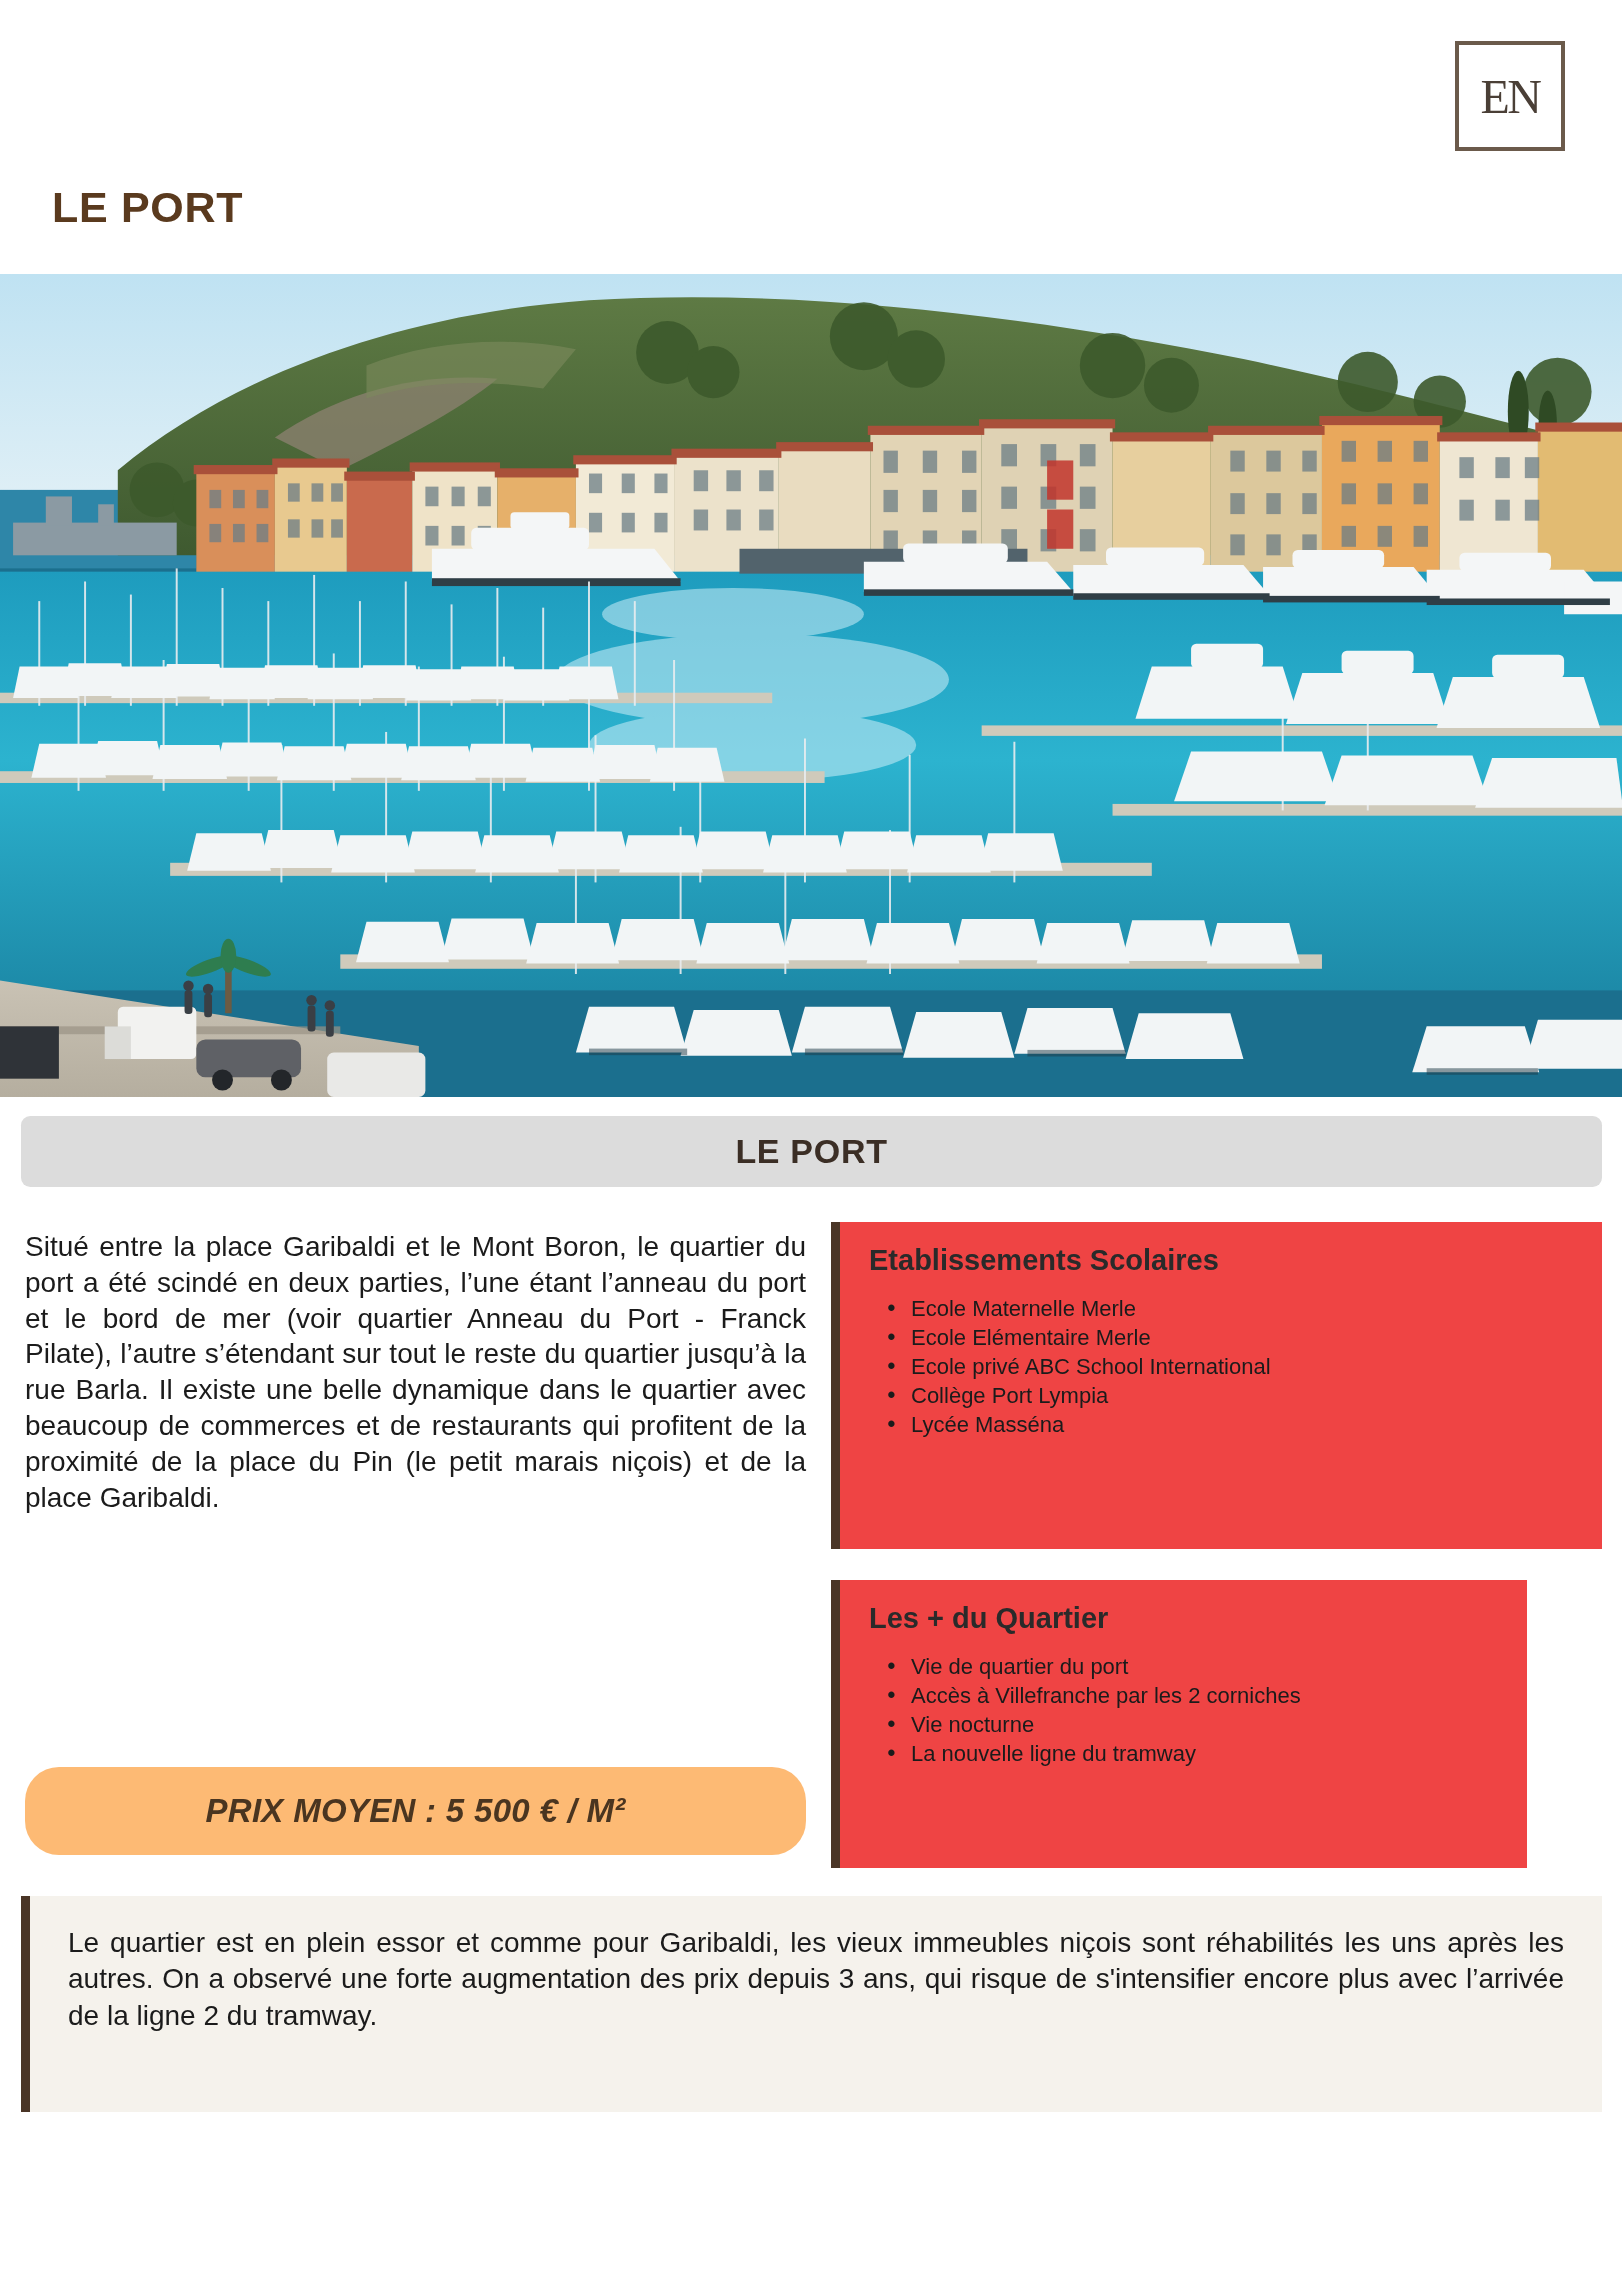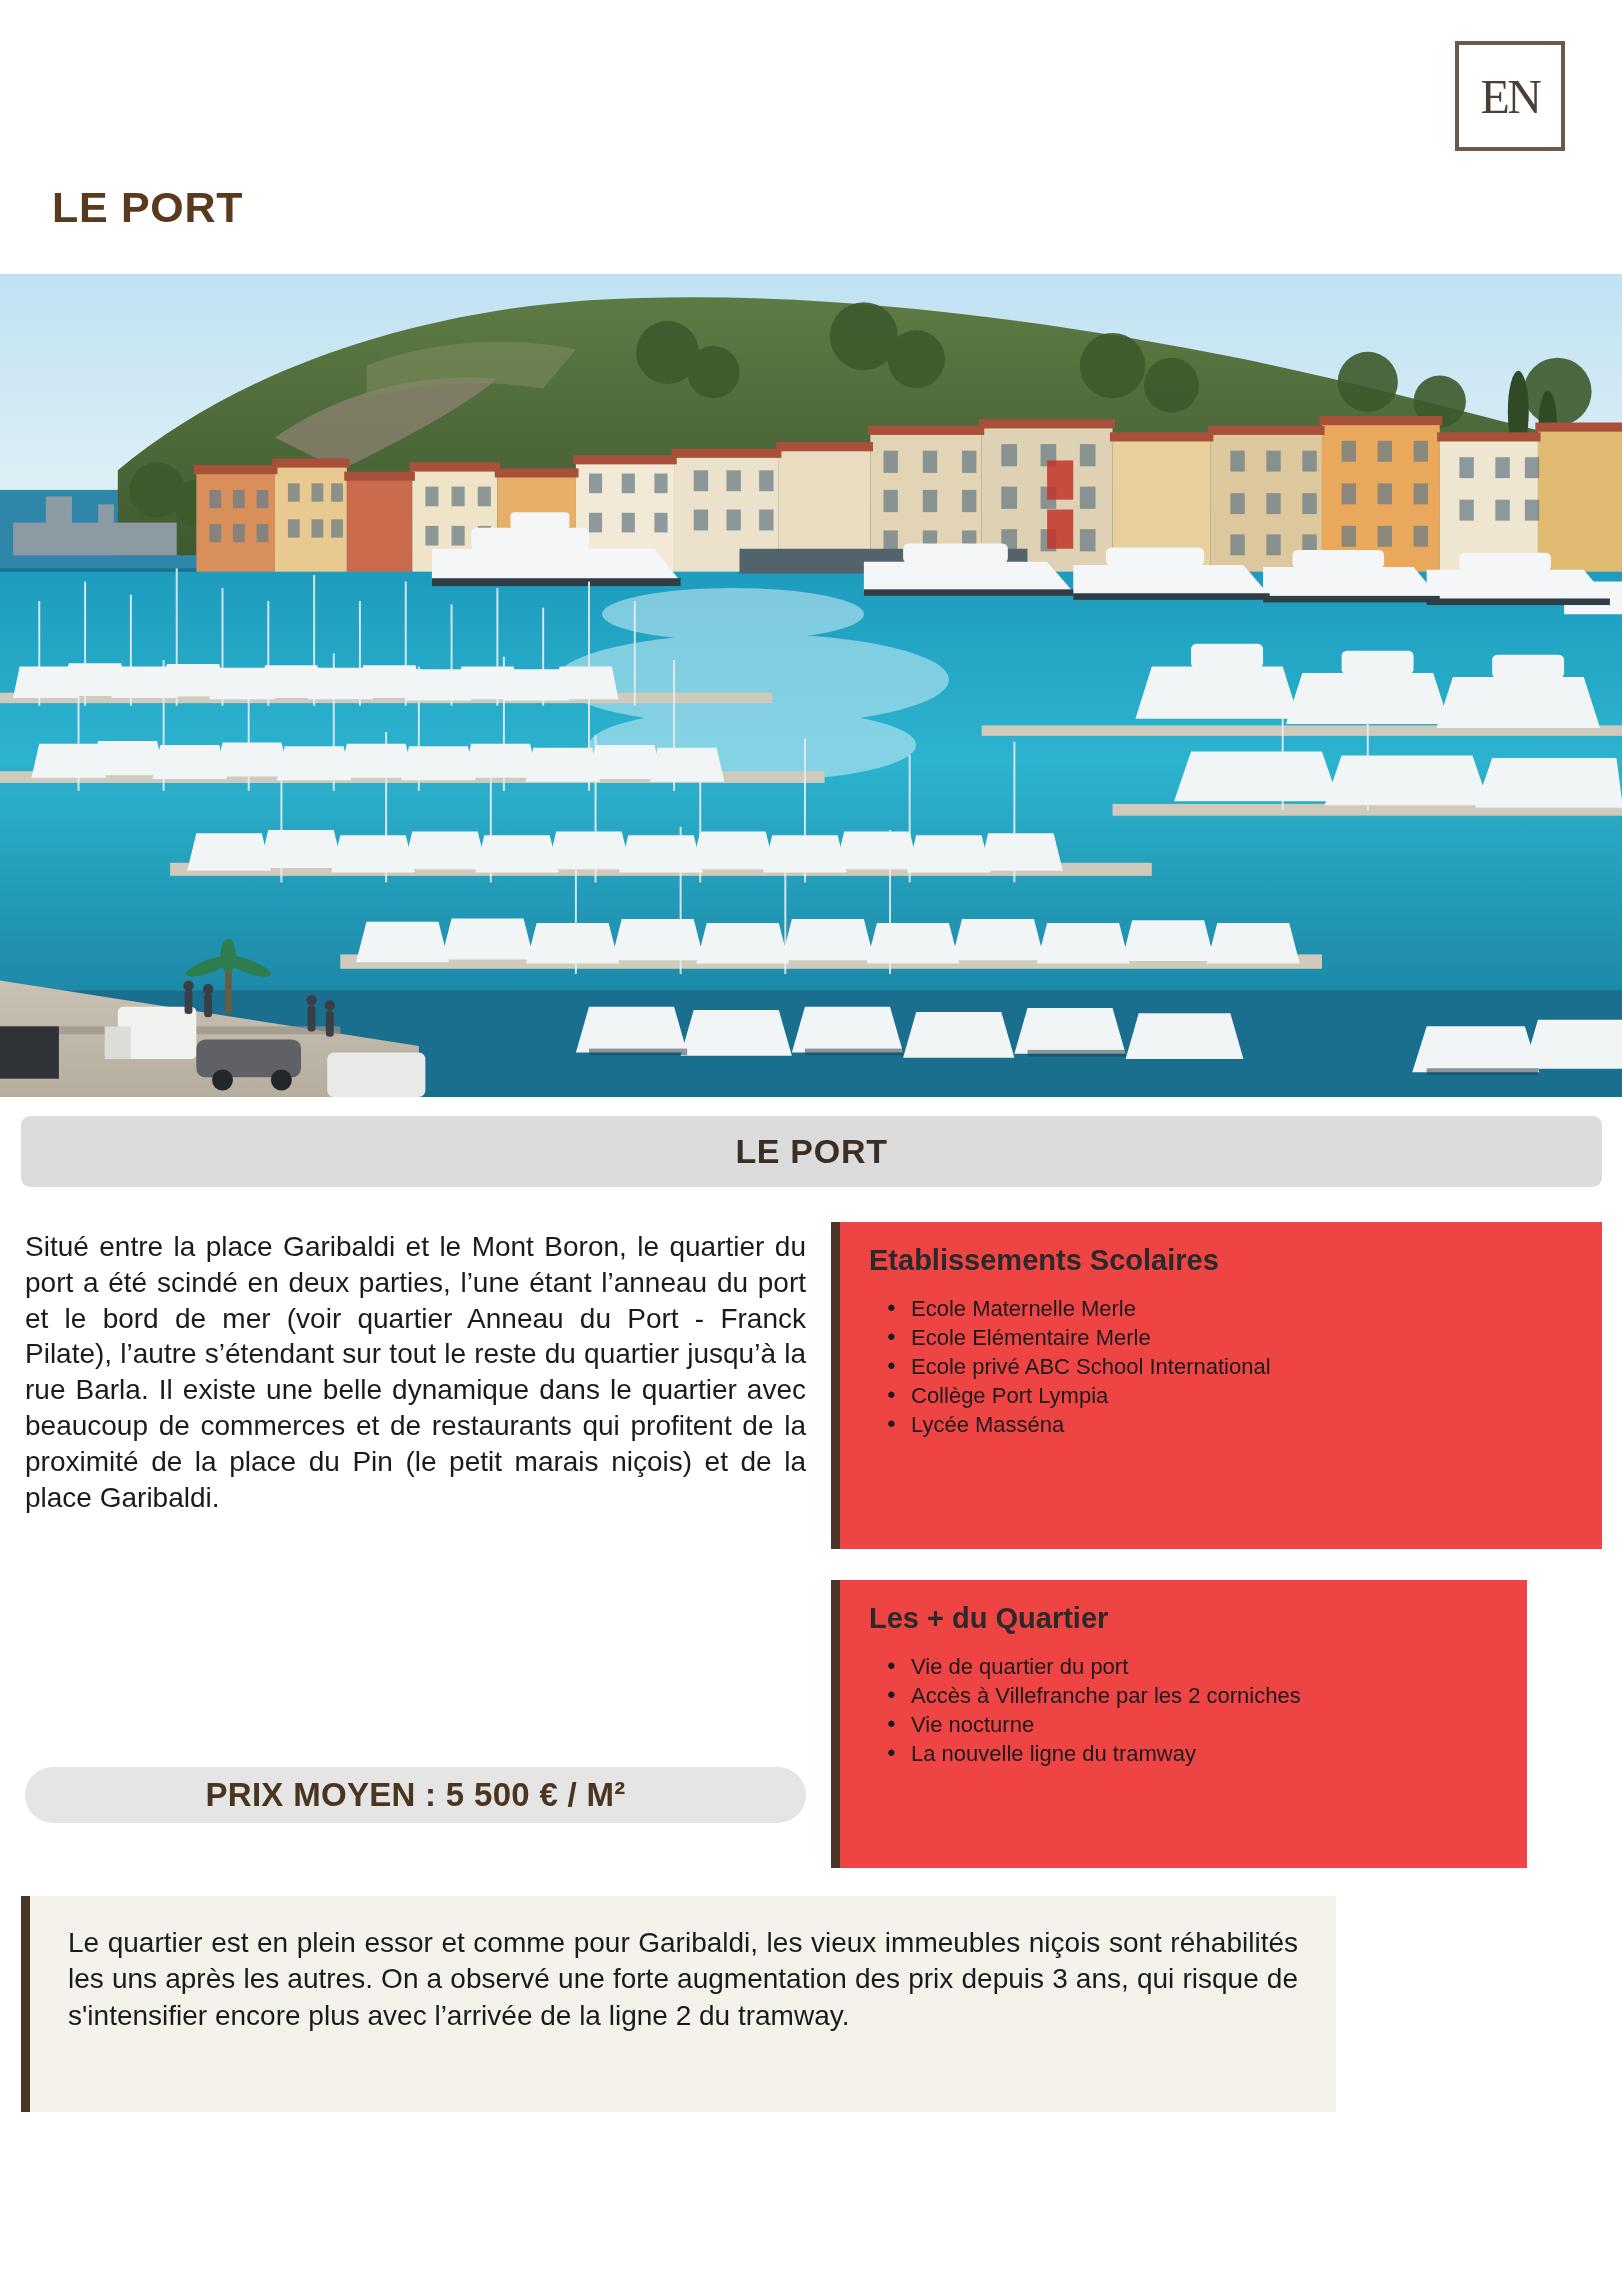--- a/index.html
+++ b/index.html
@@ -89,26 +89,27 @@
     font-size: 28px;
     line-height: 1.28;
     color: #1b1b1b;
     text-align: justify;
   }
   .price-pill {
     position: absolute;
     top: 1767px;
     left: 25px;
     width: 781px;
-    height: 56px;
-    background: #e5e5e5;
+    height: 88px;
+    background: #fdba74;
     border-radius: 34px;
     display: flex;
     align-items: center;
     justify-content: center;
+    font-style: italic;
   }
   .price-text {
     font-size: 33px;
     font-weight: bold;
     color: #4a3520;
     letter-spacing: 0.3px;
   }
 
   
   .card {
@@ -140,21 +141,21 @@
     top: -1.3px;
     font-size: 23.6px;
     color: #1b1b1b;
   }
 
   
   .note {
     position: absolute;
     top: 1896px;
     left: 21px;
-    width: 1315px;
+    width: 1581px;
     height: 216px;
     background: #f5f2ec;
     border-left: 9.2px solid #4a3526;
     padding: 29px 38px 14px 38px;
   }
   .note-text {
     font-size: 28px;
     line-height: 1.3;
     color: #1b1b1b;
     text-align: justify;

